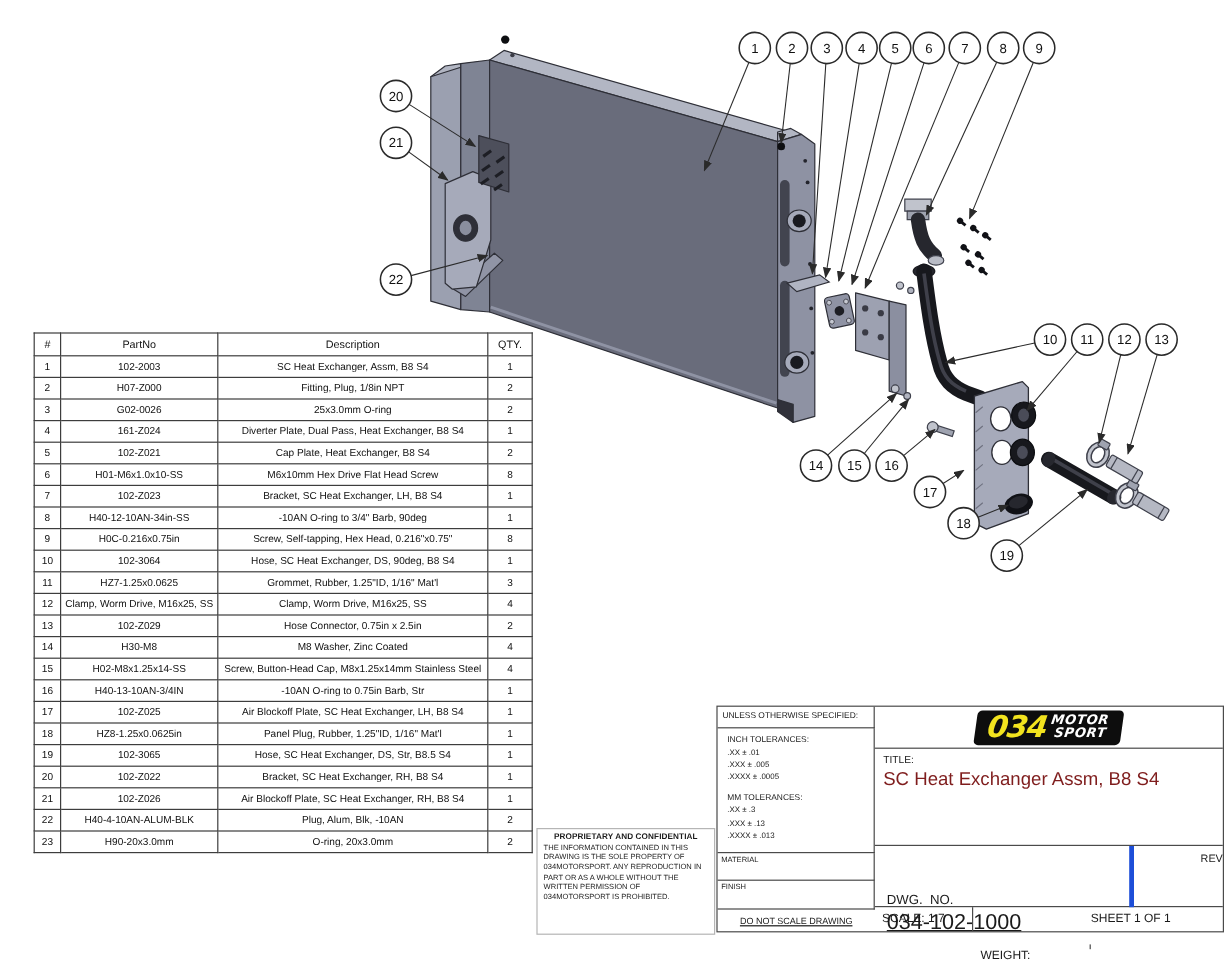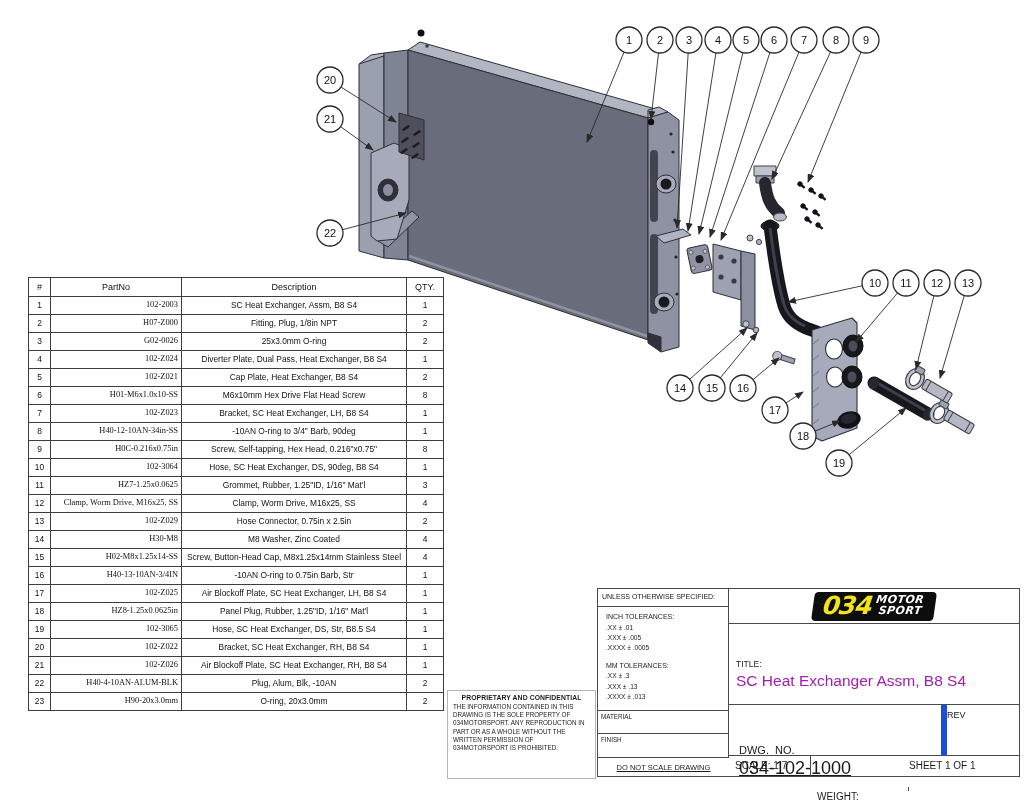--- a/index.html
+++ b/index.html
@@ -9,21 +9,21 @@
   #drawing{position:absolute;left:0;top:0;width:1024px;height:806px;}
   .balloon{fill:#ffffff;stroke:#2a2a2a;stroke-width:1.3;}
   .balloon-num{font:11px "Liberation Sans",sans-serif;text-anchor:middle;fill:#111;}
   .leader{stroke:#2a2a2a;stroke-width:0.9;fill:none;}
   
   #parts-table{position:absolute;left:28px;top:277px;width:415px;border-collapse:collapse;
                table-layout:fixed;font-size:8.4px;line-height:1.2;color:#111;}
   #parts-table th,#parts-table td{border:1px solid #3d3d3d;padding:1px 3px;vertical-align:middle;}
   #parts-table th{height:16px;font-weight:normal;font-size:9px;text-align:center;}
   #parts-table td{height:15px;text-align:center;}
-  #parts-table td.c-part{text-align:right;font-family:Liberation Serif, serif;}
+  #parts-table td.c-part{text-align:center;}
   
   .proprietary{position:absolute;left:447px;top:690px;width:149px;height:89px;
                border:1px solid #b5b5b5;padding:3px 5px;box-sizing:border-box;}
   .proprietary .p-head{font-size:6.8px;font-weight:bold;text-align:center;margin-bottom:2px;letter-spacing:0.1px;}
   .proprietary .p-body{font-size:6.3px;line-height:1.3;color:#222;}
   
   .title-block{position:absolute;left:597px;top:588px;width:421px;height:187px;
                border:1px solid #4a4a4a;box-sizing:content-box;}
   .tb{position:absolute;box-sizing:border-box;border-color:#4a4a4a;}
   .tb-unless{left:0;top:0;width:131px;height:18px;border-right:1px solid #4a4a4a;border-bottom:1px solid #4a4a4a;
@@ -33,27 +33,27 @@
   .tb-tol .tol-title{font-size:7px;}
   .tb-tol .tol-gap{height:7px;}
   .tb-material{left:0;top:122px;width:131px;height:23px;border-right:1px solid #4a4a4a;border-bottom:1px solid #4a4a4a;
                font-size:6.3px;padding:2px 0 0 3px;}
   .tb-finish{left:0;top:145px;width:131px;height:24px;border-right:1px solid #4a4a4a;border-bottom:1px solid #4a4a4a;
              font-size:6.3px;padding:2px 0 0 3px;}
   .tb-dnsd{left:0;top:169px;width:131px;height:18px;font-size:7.5px;text-align:center;padding-top:5px;text-decoration:underline;}
   .tb-logo{left:131px;top:0;width:290px;height:35px;border-bottom:1px solid #4a4a4a;
            display:flex;align-items:center;justify-content:center;}
   .tb-title{left:131px;top:35px;width:290px;height:81px;border-bottom:1px solid #4a4a4a;padding:4px 0 0 7px;}
-  .tb-title .t-label{font-size:8.5px;margin-top:31px;}
-  .tb-title .t-text{font-size:15.5px;margin-top:3px;color:#a21caf;}
+  .tb-title .t-label{font-size:8.5px;}
+  .tb-title .t-text{font-size:15.5px;margin-top:3px;color:#7f1d1d;}
   .tb-dwg{left:131px;top:116px;width:290px;height:51px;border-bottom:1px solid #4a4a4a;}
   .tb-dwg .d-label{font-size:11px;padding:7px 0 0 10px;white-space:pre;margin-top:32px;}
   .tb-dwg .d-no{font-size:18px;padding:2px 0 0 10px;text-decoration:underline;}
-  .tb-rev{position:absolute;right:0;top:0;width:78px;height:51px;border-left:6px solid #1d4ed8;
-          font-size:9px;text-align:left;padding-top:5px;box-sizing:border-box;}
+  .tb-rev{position:absolute;right:0;top:0;width:78px;height:51px;border-left:4px solid #1d4ed8;
+          font-size:9px;text-align:right;padding-top:5px;box-sizing:border-box;}
   .tb-bottom{left:131px;top:167px;width:290px;height:20px;display:flex;}
   .tb-scale{width:82px;border-right:1px solid #4a4a4a;font-size:10px;padding:4px 0 0 6px;box-sizing:border-box;}
   .tb-weight{width:98px;border-right:1px solid #4a4a4a;font-size:10px;padding:4px 0 0 6px;box-sizing:border-box;margin-top:31px;}
   .tb-sheet{width:110px;font-size:10px;padding-top:4px;box-sizing:border-box;}
   
   .logo{display:flex;align-items:center;background:#0d0d0d;border-radius:4px;height:27px;
         padding:0 12px 2px 10px;transform:skewX(-8deg);}
   .logo-034{color:#f2e31e;font-weight:bold;font-style:italic;font-size:25px;letter-spacing:-1px;
             font-family:"DejaVu Sans",sans-serif;line-height:1;}
   .logo-stack{display:flex;flex-direction:column;line-height:0.92;margin-left:3px;}
@@ -344,21 +344,21 @@
           <td class="c-qty">2</td>
         </tr>
         <tr>
           <td class="c-num">3</td>
           <td class="c-part">G02-0026</td>
           <td class="c-desc">25x3.0mm O-ring</td>
           <td class="c-qty">2</td>
         </tr>
         <tr>
           <td class="c-num">4</td>
-          <td class="c-part">102-Z024</td>
+          <td class="c-part">161-Z024</td>
           <td class="c-desc">Diverter Plate, Dual Pass, Heat Exchanger, B8 S4</td>
           <td class="c-qty">1</td>
         </tr>
         <tr>
           <td class="c-num">5</td>
           <td class="c-part">102-Z021</td>
           <td class="c-desc">Cap Plate, Heat Exchanger, B8 S4</td>
           <td class="c-qty">2</td>
         </tr>
         <tr>

